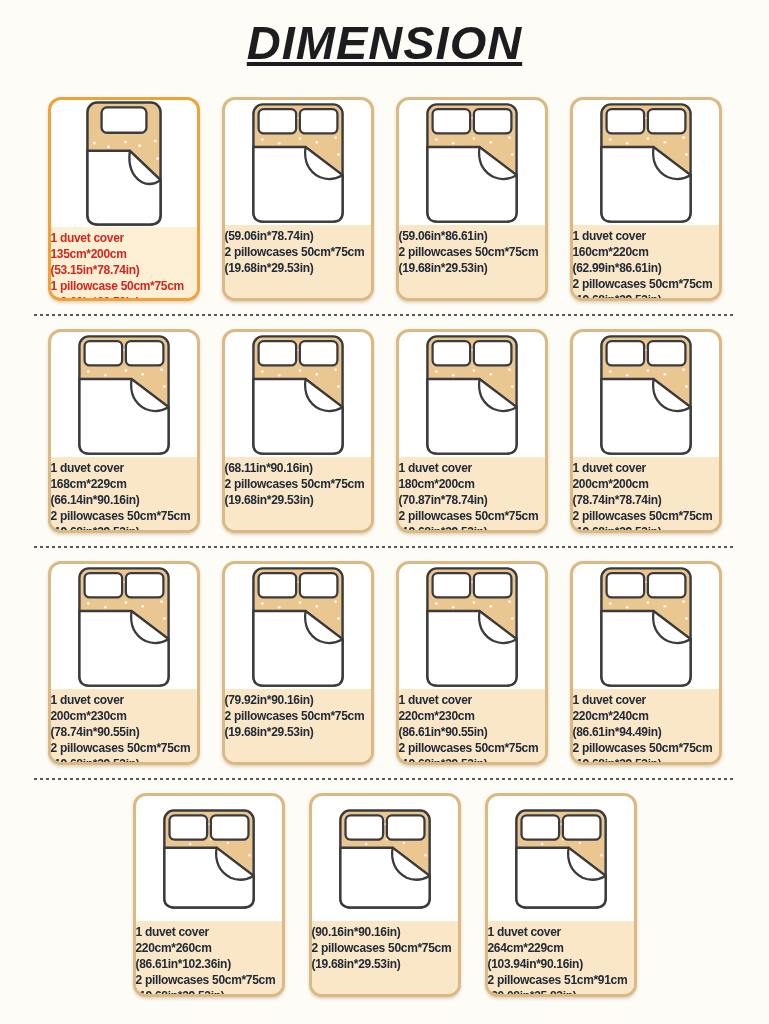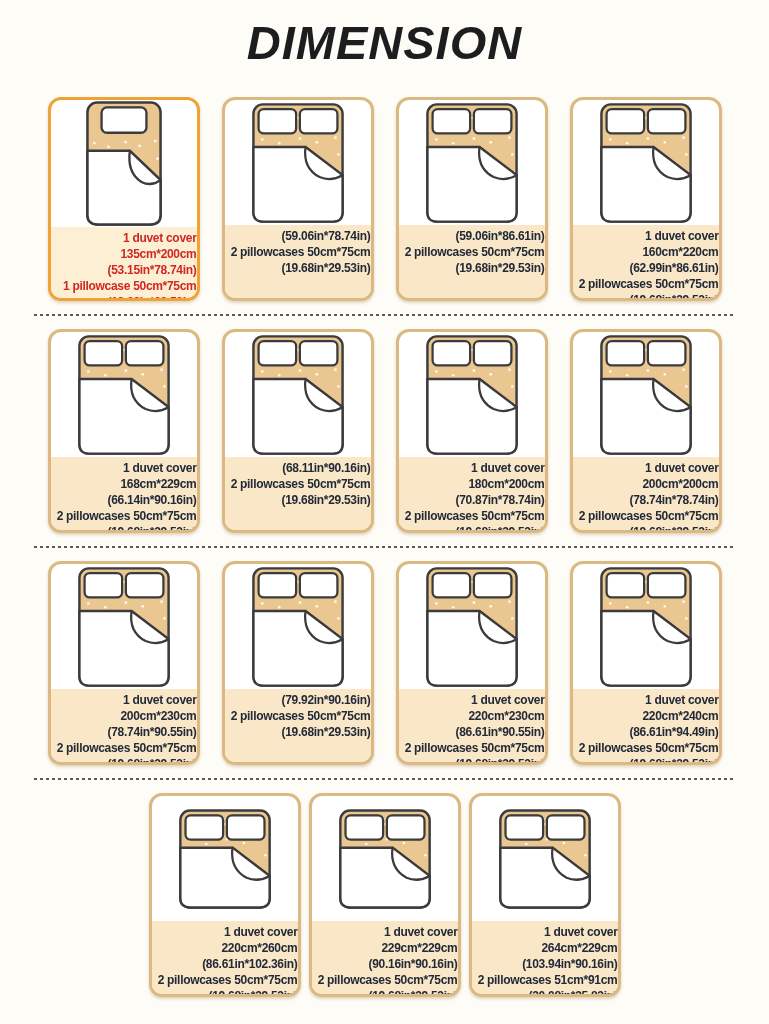--- a/index.html
+++ b/index.html
@@ -12,27 +12,28 @@
   h1.title{
     margin:0 0 25px;
     padding-top:14px;
     text-align:center;
     font-style:italic;
     font-weight:bold;
     font-size:47px;
     line-height:58px;
     letter-spacing:1px;
     color:var(--title,#1d1d1f);
+    text-decoration:underline;
   }
   .row{
     display:flex;
     justify-content:center;
     gap:22px;
   }
-  .row.last{gap:8px;}
+  .row.last{gap:24px;}
   .sep{
     width:702px;
     height:2px;
     margin:13px auto;
     background:repeating-linear-gradient(90deg,var(--separator,#58585a) 0 3px,transparent 3px 6px);
   }
   .card{
     box-sizing:border-box;
     width:152px;height:204px;
     background:var(--card-bg,#fff);
@@ -45,21 +46,21 @@
   }
   .bed-area{
     flex:1;
     display:flex;
     align-items:center;
     justify-content:center;
   }
   .label{
     height:70px;
     background:var(--label-bg,#f9e7c7);
-    text-align:right;
+    text-align:left;
     padding-top:3px;
     font-weight:bold;
     font-size:12px;
     line-height:16px;
     letter-spacing:-0.3px;
     color:var(--text-dark,#222a38);
   }
   .card.hl{border-color:var(--hl-border,#f0a236);}
   .card.hl .label{background:var(--hl-label-bg,#fcefd3);color:var(--hl-text,#cf2823);}
   .bed svg{display:block;}
@@ -426,21 +427,20 @@
               <circle cx="93.0" cy="50" r="1.4" fill="#fff" opacity=".9"></circle>
               <circle cx="50.0" cy="17" r="1.4" fill="#fff" opacity=".9"></circle>
               <rect x="8" y="7.5" width="40" height="26" rx="5.5" fill="#fff" stroke="var(--bed-outline)" stroke-width="2.4"></rect>
               <rect x="52" y="7.5" width="40" height="26" rx="5.5" fill="#fff" stroke="var(--bed-outline)" stroke-width="2.4"></rect>
               <path d="M 2.5 42 L 58 42 L 97.5 72 L 97.5 96 Q 97.5 105.5 87 105.5 L 13 105.5 Q 2.5 105.5 2.5 96 Z" fill="#fff" stroke="var(--bed-outline)" stroke-width="2.6" stroke-linejoin="round"></path>
               <path d="M 58 42 Q 55 64.5 73.0 74 Q 85.3 79 97.5 72 Z" fill="#fff" stroke="var(--bed-outline)" stroke-width="2.4" stroke-linejoin="round"></path>
             </svg>
           </span>
     </div>
     <div class="label">
-      <div class="ln">1 duvet cover 229cm*229cm</div>
       <div class="ln">(90.16in*90.16in)</div>
       <div class="ln">2 pillowcases 50cm*75cm</div>
       <div class="ln">(19.68in*29.53in)</div>
     </div>
   </div>
       <div class="card">
     <div class="bed-area">
       <span class="bed">
             <svg width="94" height="102" viewBox="0 0 100 108">
               <rect x="2.5" y="2.5" width="95" height="103" rx="10" fill="var(--bed-tan)" stroke="var(--bed-outline)" stroke-width="2.6"></rect>

